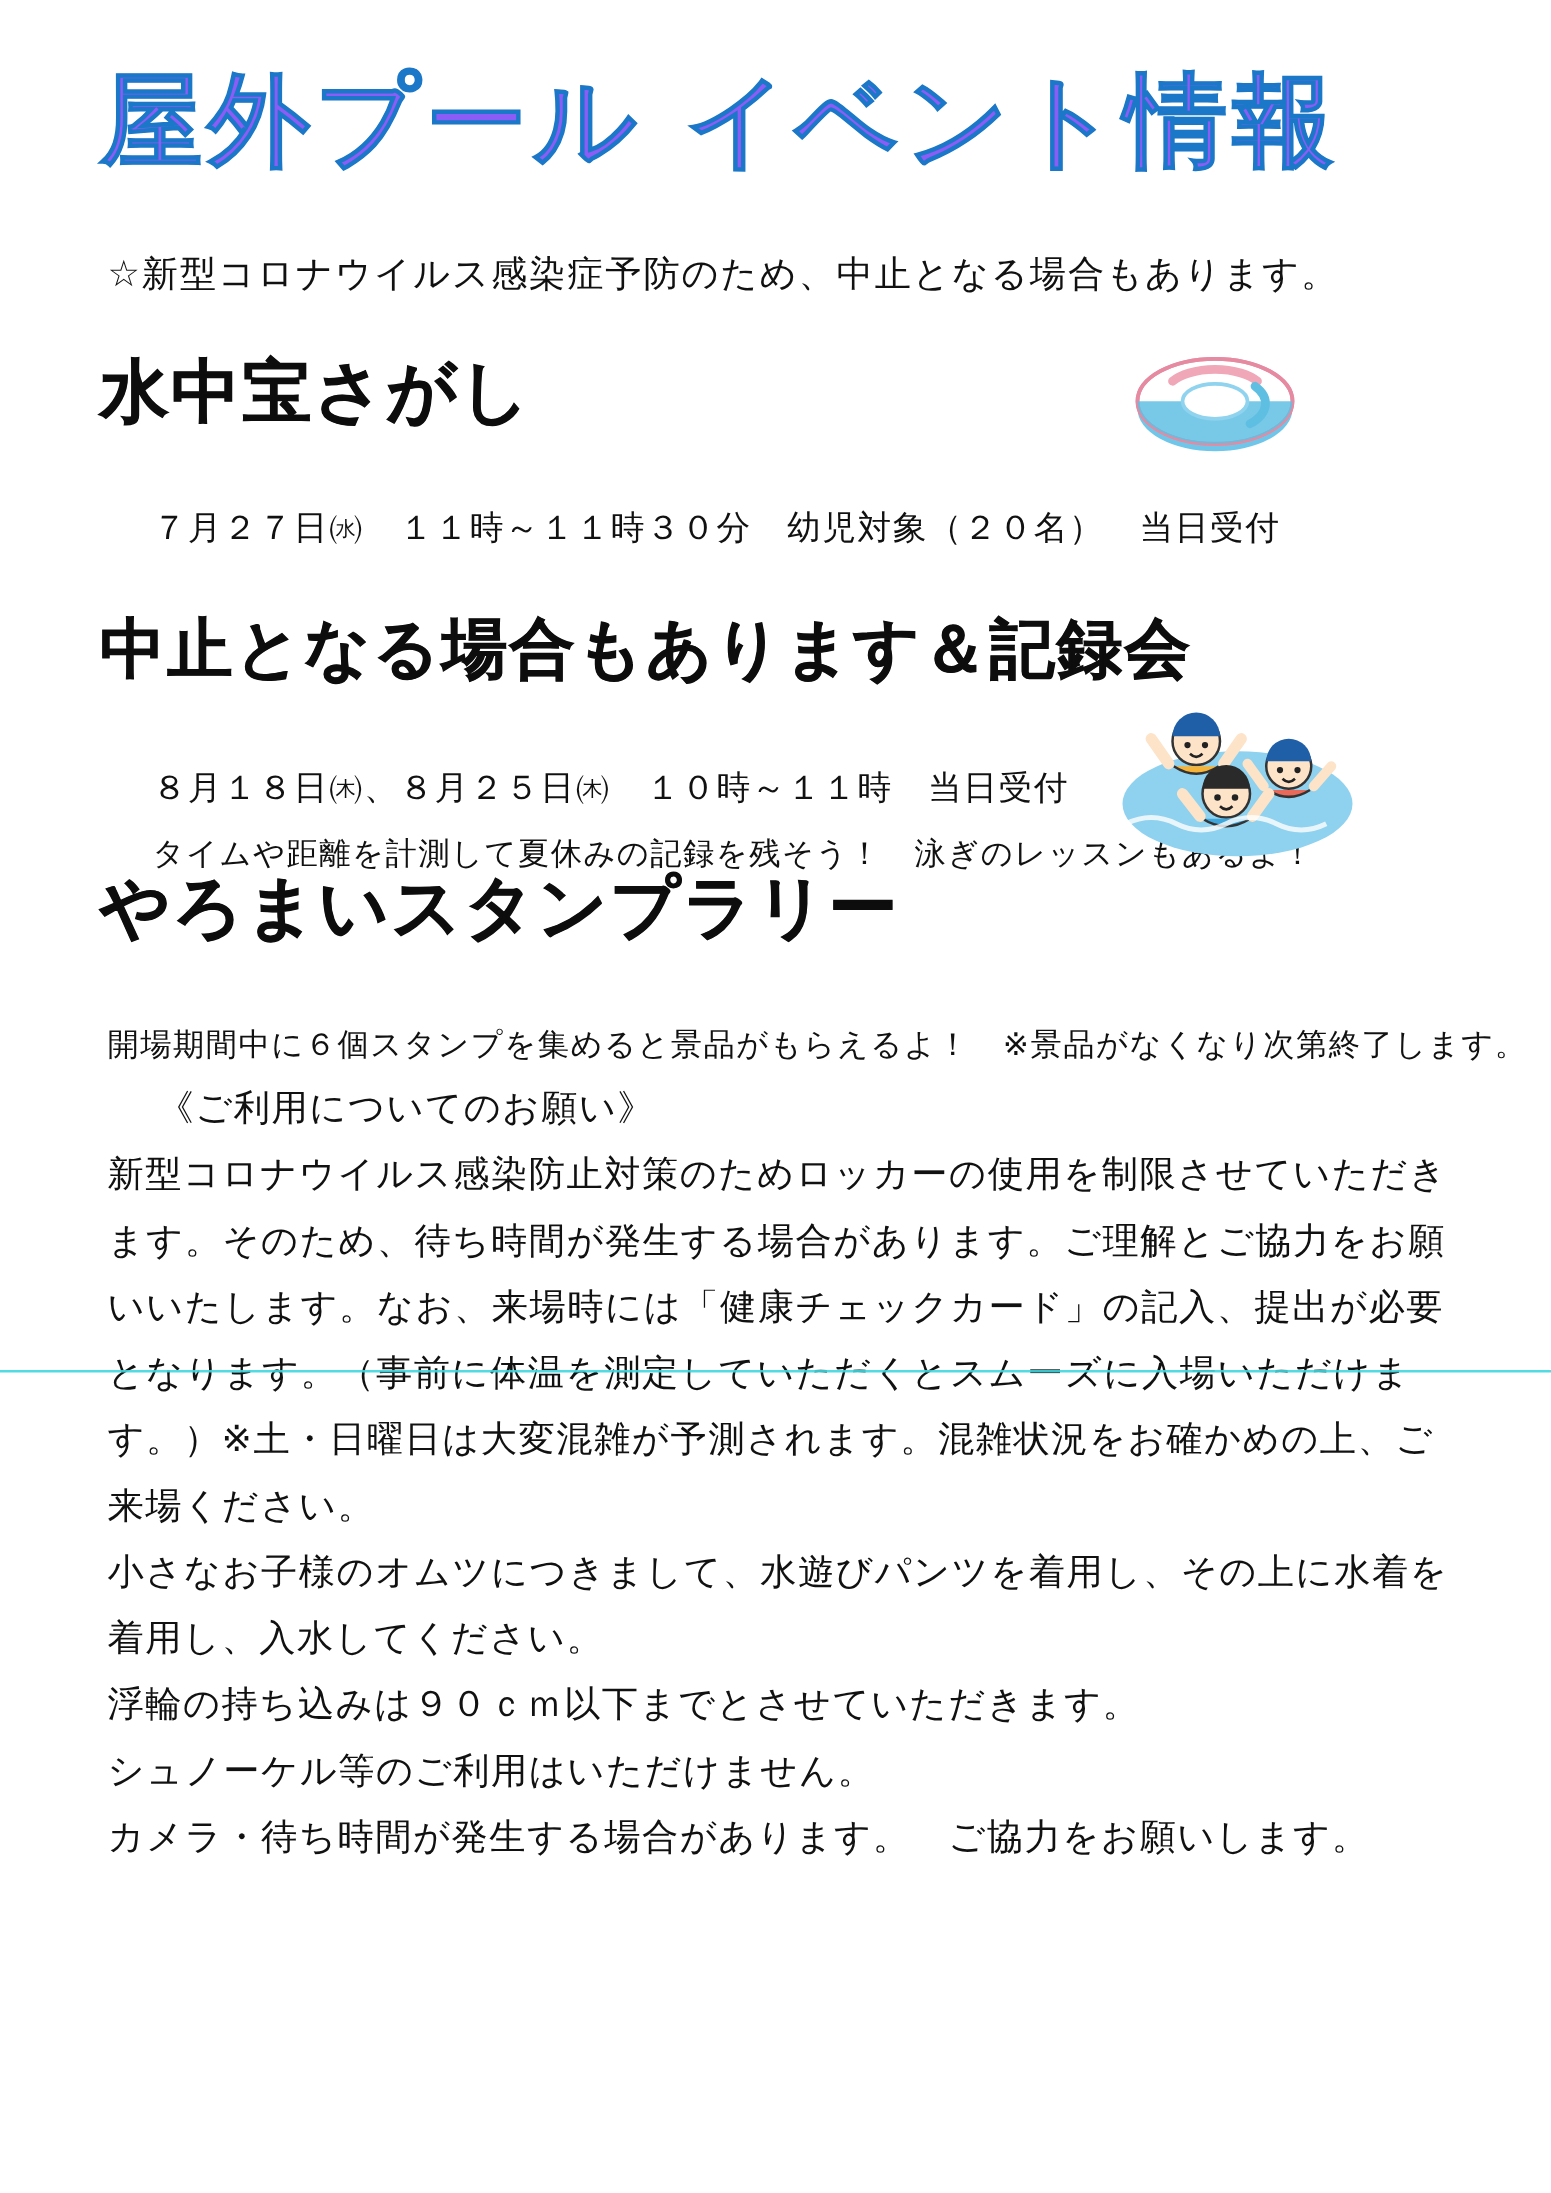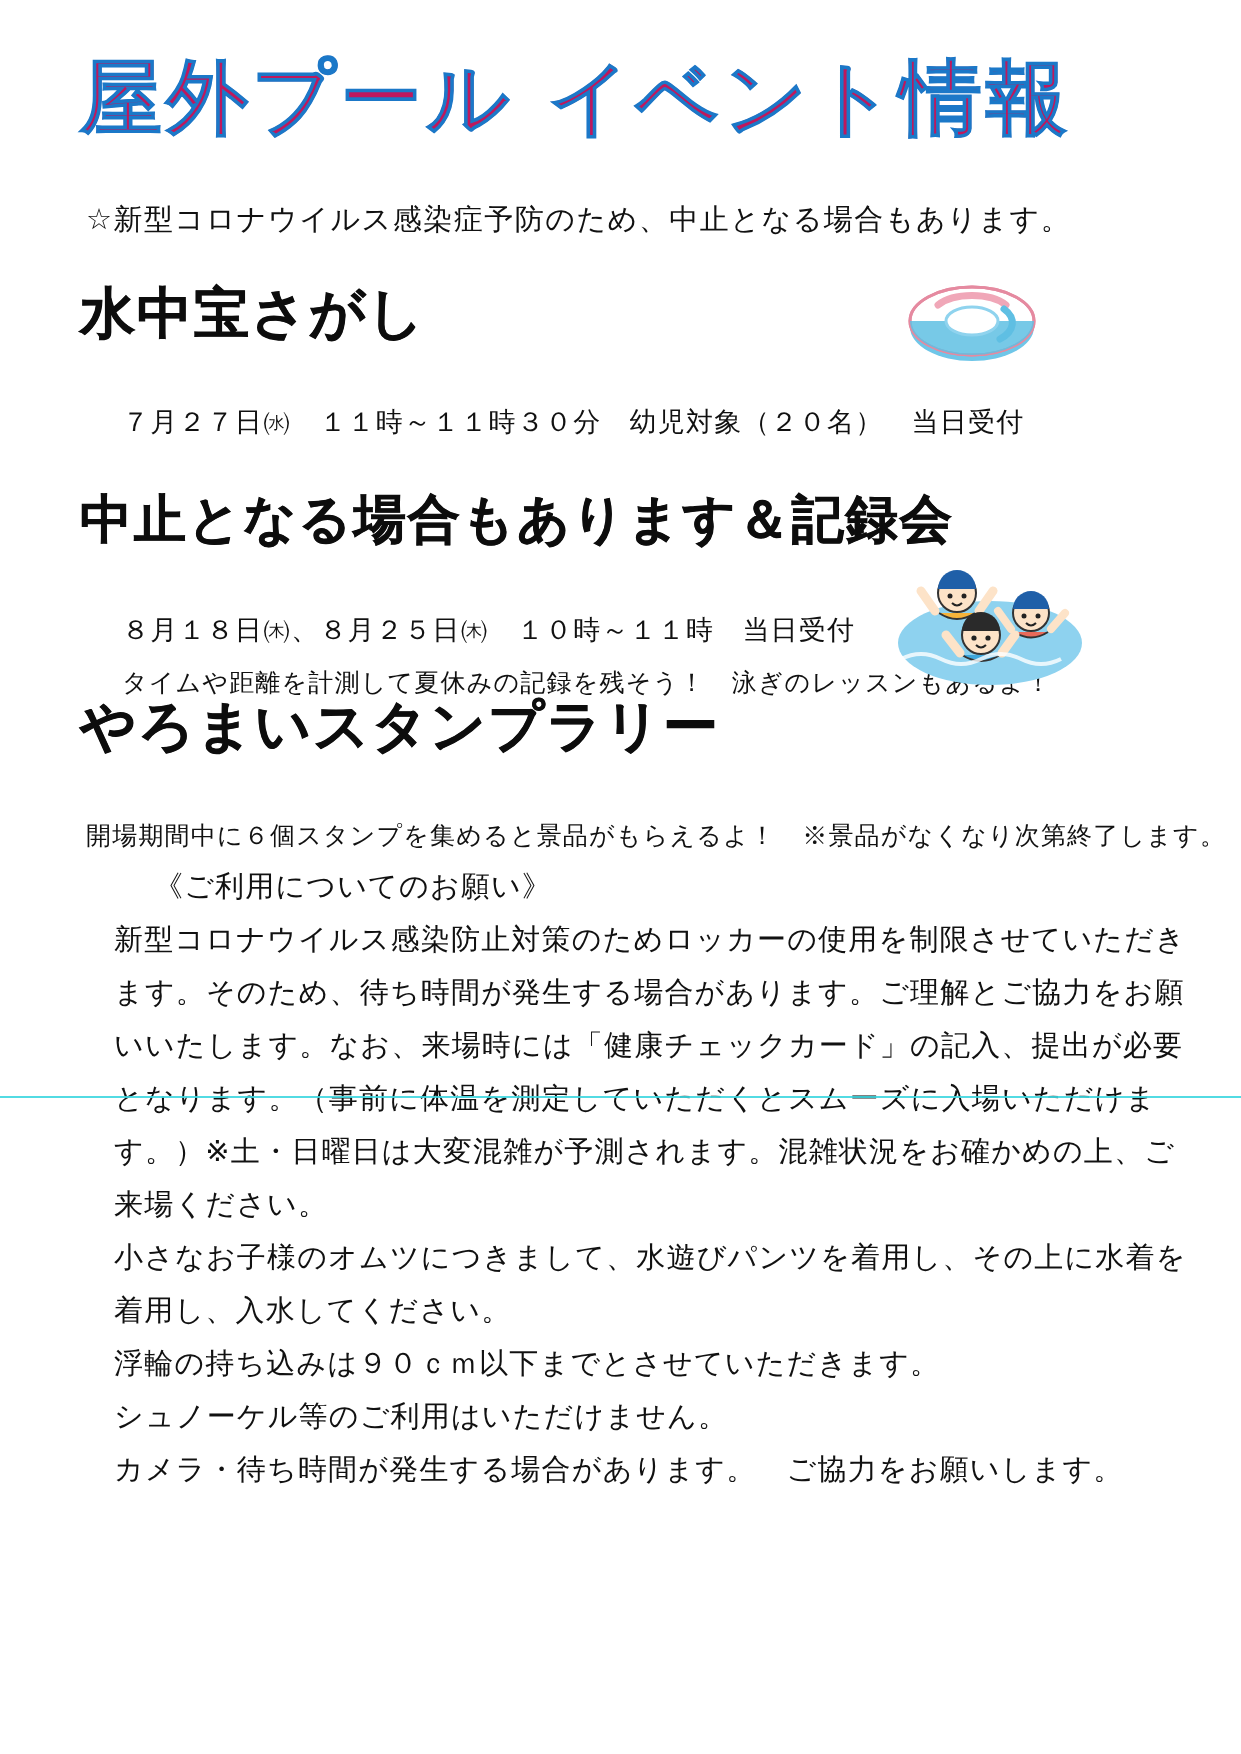--- a/index.html
+++ b/index.html
@@ -26,21 +26,21 @@
   .title {
     position: absolute;
     left: 80px;
     top: 55px;
     width: 1080px;
     font-family: "DejaVu Sans", sans-serif;
     font-weight: bold;
     font-size: 82px;
     line-height: 1.05;
     letter-spacing: 4px;
-    color: #be185d;
+    color: #8b5cf6;
     -webkit-text-stroke: 1px #1b78c8;
     white-space: nowrap;
   }
   .title .gap { display: inline-block; width: 34px; }
 
   
   .notice {
     position: absolute;
     left: 86px;
     top: 200px;
@@ -69,33 +69,32 @@
     font-size: 27px;
     letter-spacing: 1.2px;
     color: #111;
     white-space: nowrap;
     margin-top: 44px;
   }
   #sec1-l1 { left: 122px; top: 360px; }
   #sec1-l2 { left: 122px; top: 410px; }
   #sec2-l1 { left: 122px; top: 568px; text-align: center; }
   #sec2-l2 { left: 122px; top: 622px; font-size: 25px; }
-  #sec3-l1 { left: 86px; top: 775px; font-size: 25px; font-family: Liberation Mono, monospace; }
+  #sec3-l1 { left: 86px; top: 775px; font-size: 25px; }
 
   
   .body-block {
     position: absolute;
     left: 86px;
     top: 860px;
     width: 1075px;
     font-size: 29px;
     line-height: 53px;
     letter-spacing: 1.2px;
     color: #111;
-    margin-left: 28px;
   }
   .body-block .indent { padding-left: 40px; }
   .body-block p { margin: 0; }
 
   
   .scan-line {
     position: absolute;
     left: 0;
     top: 1096px;
     width: 1241px;

